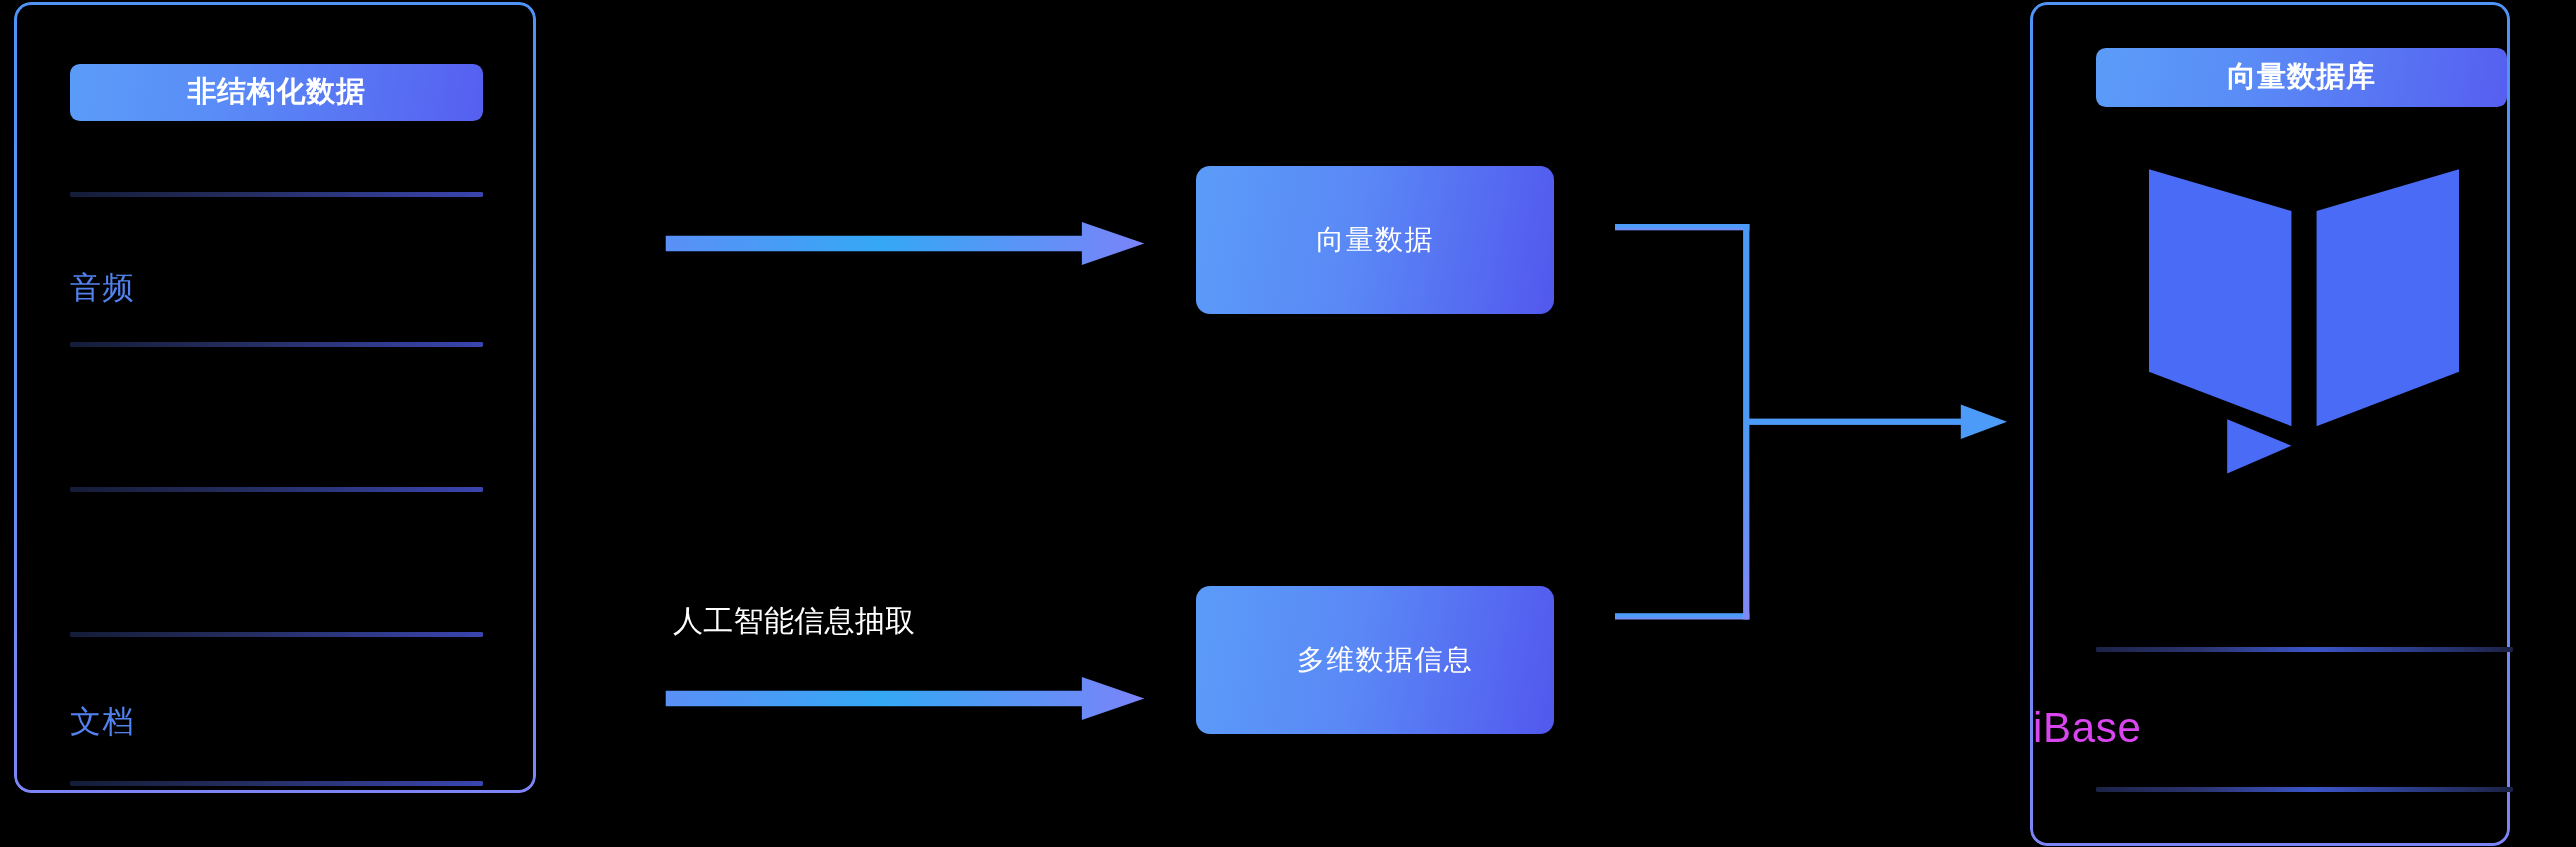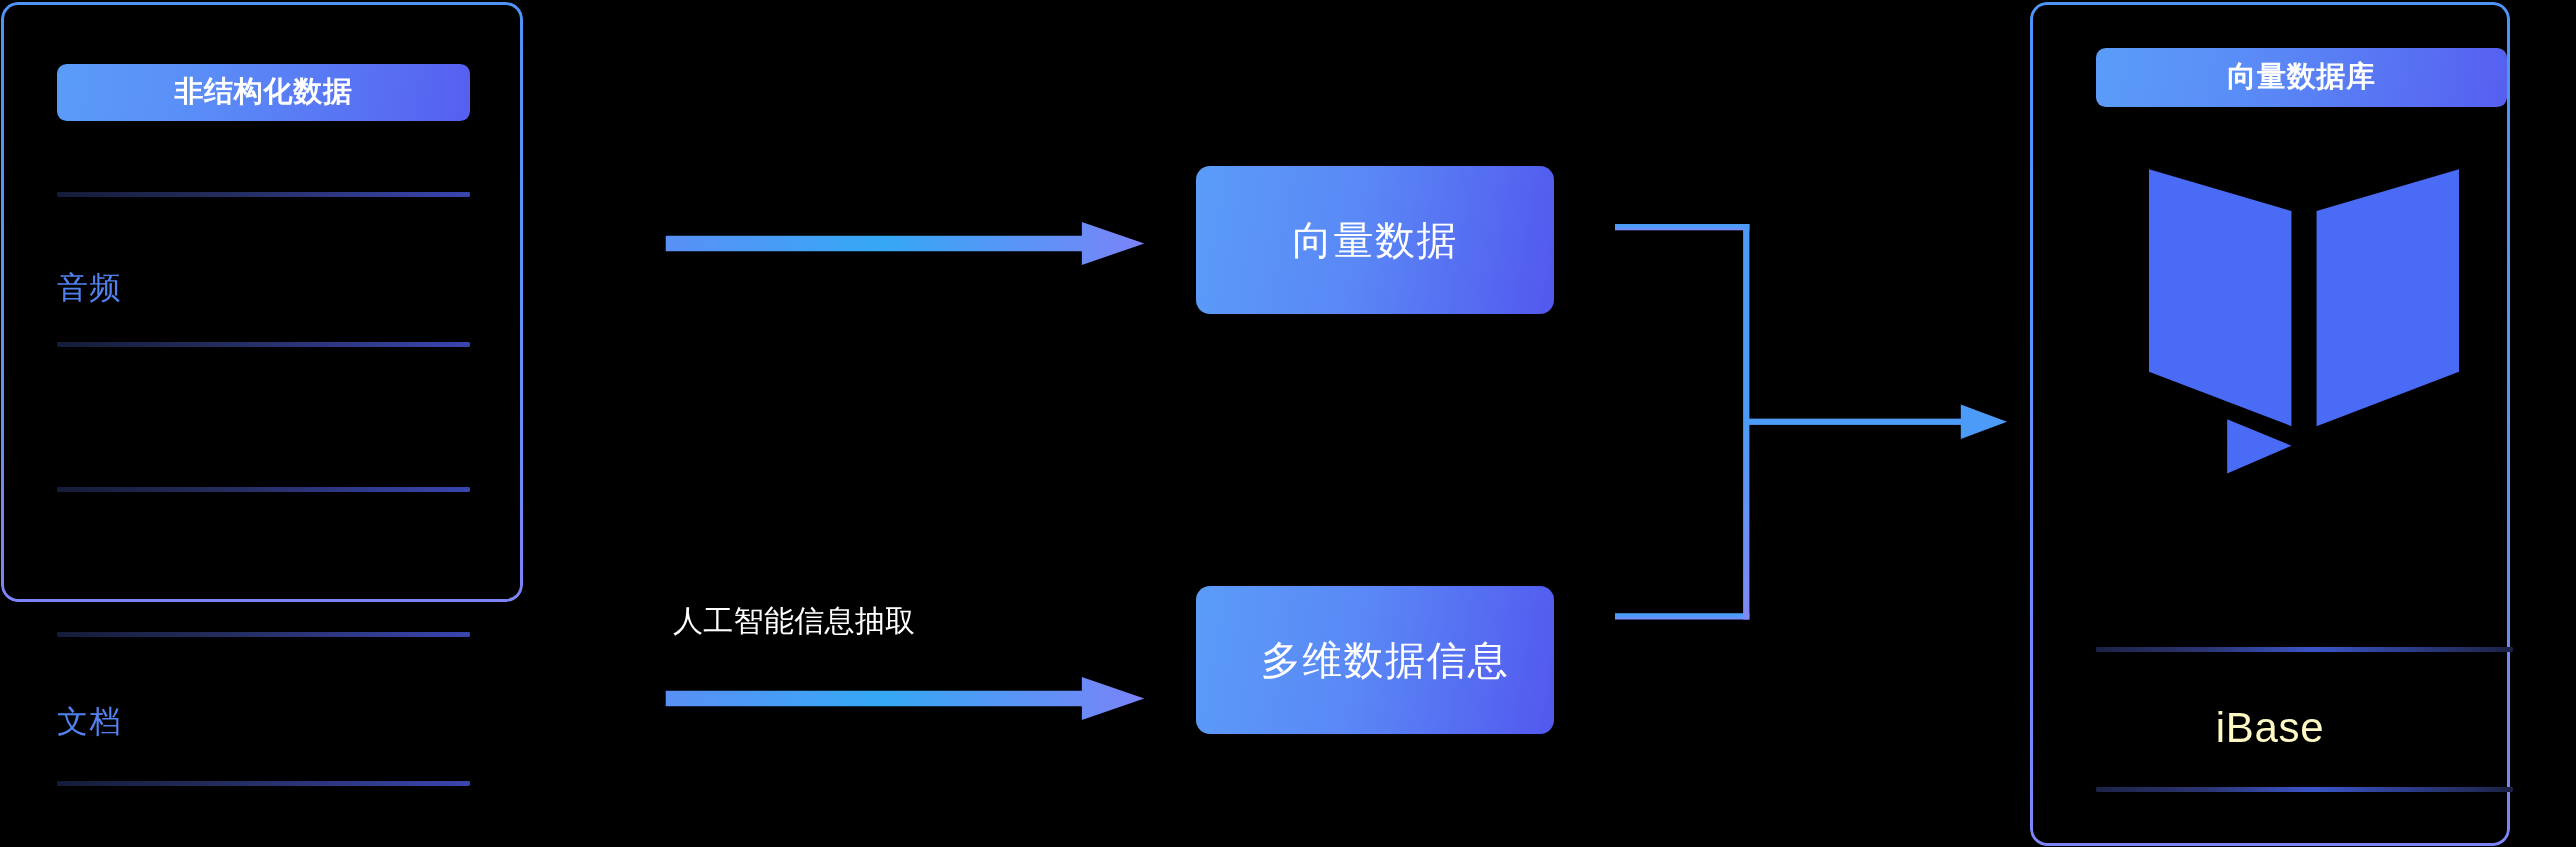--- a/index.html
+++ b/index.html
@@ -26,21 +26,21 @@
     padding:2.8px;
     background:linear-gradient(180deg,#4f93f7 0%,#5a93f8 45%,#7d84f8 100%);
     -webkit-mask:linear-gradient(#000 0 0) content-box,linear-gradient(#000 0 0);
     -webkit-mask-composite:xor;
     mask:linear-gradient(#000 0 0) content-box,linear-gradient(#000 0 0);
     mask-composite:exclude;
     pointer-events:none;
   }
 
   
-  #left-panel { left:2px; top:2.8px; width:520px; height:598px; }
+  #left-panel { left:15px; top:2.8px; width:520px; height:789px; }
 
   .pill{
     position:absolute;
     border-radius:9.8px;
     background:linear-gradient(100deg,#5b9cf8 0%,#5a8df7 35%,#565ff0 100%);
     display:flex; align-items:center; justify-content:center;
     color:#ffffff;
     font-weight:600;
     letter-spacing:0.7px;
     white-space:nowrap;
@@ -75,39 +75,39 @@
     white-space:nowrap;
     letter-spacing:0.3px;
   }
   .flow-arrow{ position:absolute; }
 
   .mid-box{
     position:absolute;
     border-radius:14px;
     background:linear-gradient(100deg,#5b9cf8 0%,#5a88f6 45%,#5258ee 100%);
     display:flex; align-items:center; justify-content:center;
-    color:#fff; font-size:40px; font-weight:500; letter-spacing:1.4px;
+    color:#fff; font-size:28px; font-weight:500; letter-spacing:1.4px;
     white-space:nowrap;
   }
   #box-vector { left:1196px; top:166px;  width:358px; height:148px; }
   #box-multi  { left:1196px; top:586px;  width:358px; height:148px;padding-left:20px; }
 
   #bracket { position:absolute; left:1615px; top:224px; }
 
   
   #right-panel { left:2031px; top:2.8px; width:478px; height:842px;border-radius:22px; }
   #right-title-pill{
     left:63px; top:43px; width:411px; height:59px;
     font-size:29px;
   }
   #ibase-logo{ position:absolute; left:116px; top:161px; }
   #ibase-text{
     position:absolute; left:0; right:0; top:699px;
-    text-align:center;
-    color:#fef9c3;
+    text-align:left;
+    color:#d946ef;
     font-size:42px;
     font-weight:500;
     letter-spacing:0.7px;
   }
   .r-divider{
     position:absolute; left:63px; width:417px; height:4.9px; border-radius:1.4px;
     background:linear-gradient(90deg,#1c2348 0%,#2b3470 25%,#3a55c8 52%,#1c2244 100%);
   }
 </style>
 </head>

